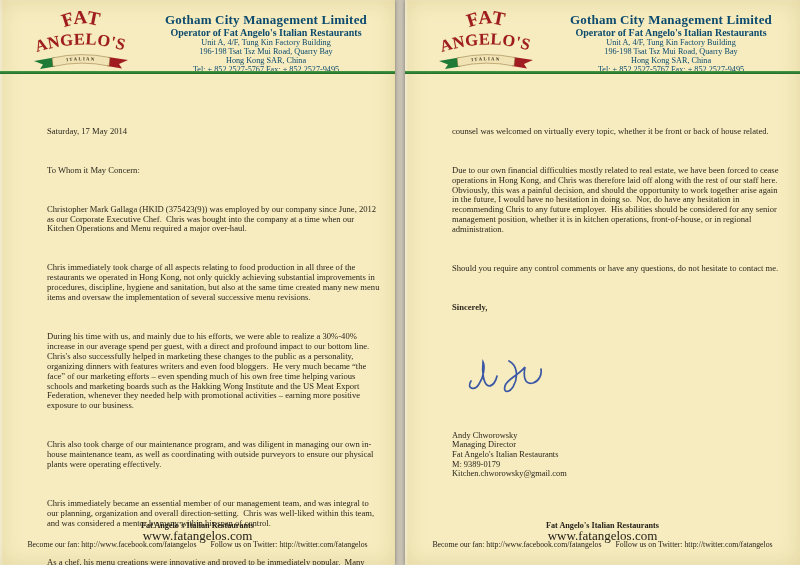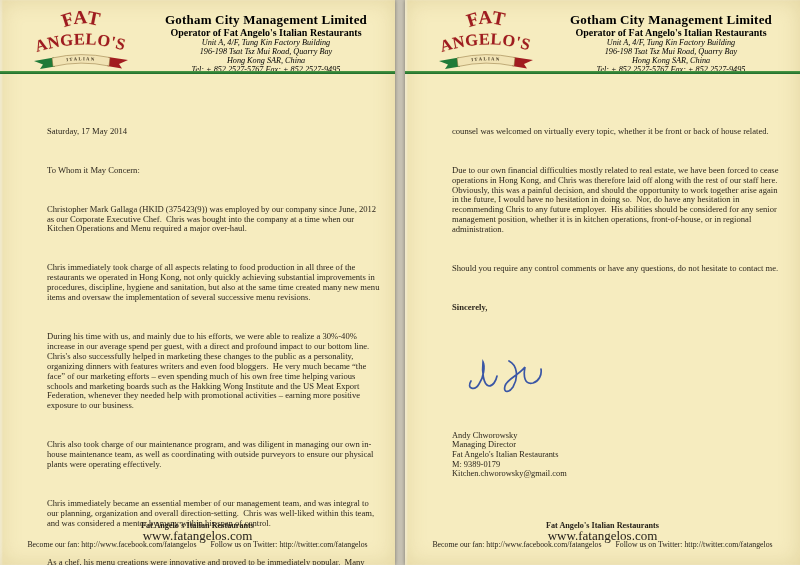--- a/index.html
+++ b/index.html
@@ -12,24 +12,24 @@
   .page{
     position:absolute;top:0;height:565px;width:395px;
     background:#f6ecbf;
     box-shadow: inset 0 0 22px rgba(150,120,40,.20), inset 2px 0 2px rgba(255,255,255,.5), 0 0 4px rgba(60,55,40,.55);
   }
   #page1{left:0;}
   #page2{left:405px;}
 
   
   .logo{position:absolute;left:27px;top:10px;width:108px;height:62px;}
-  .cblock{position:absolute;left:148px;top:13px;width:236px;text-align:center;color:#000000;}
+  .cblock{position:absolute;left:148px;top:13px;width:236px;text-align:center;color:#0c4a6e;}
   .cname{font-size:13px;font-weight:bold;letter-spacing:.2px;line-height:14px;}
   .csub{font-size:10px;font-weight:bold;line-height:9.6px;margin-top:1px;}
-  .cline{font-size:8.2px;line-height:9.3px;font-style:italic;}
+  .cline{font-size:8.2px;line-height:9.3px;}
   .rule{position:absolute;left:0;right:0;top:71px;height:2.5px;
         background:linear-gradient(#4a9a44,#1d6b2a);}
 
   
   .main{
     position:absolute;left:47px;top:107px;width:334px;
     font-size:8.6px;line-height:9.9px;color:#2c261d;
     white-space:pre-wrap;
   }
   .main p{margin:0 0 9.2px 0;}

